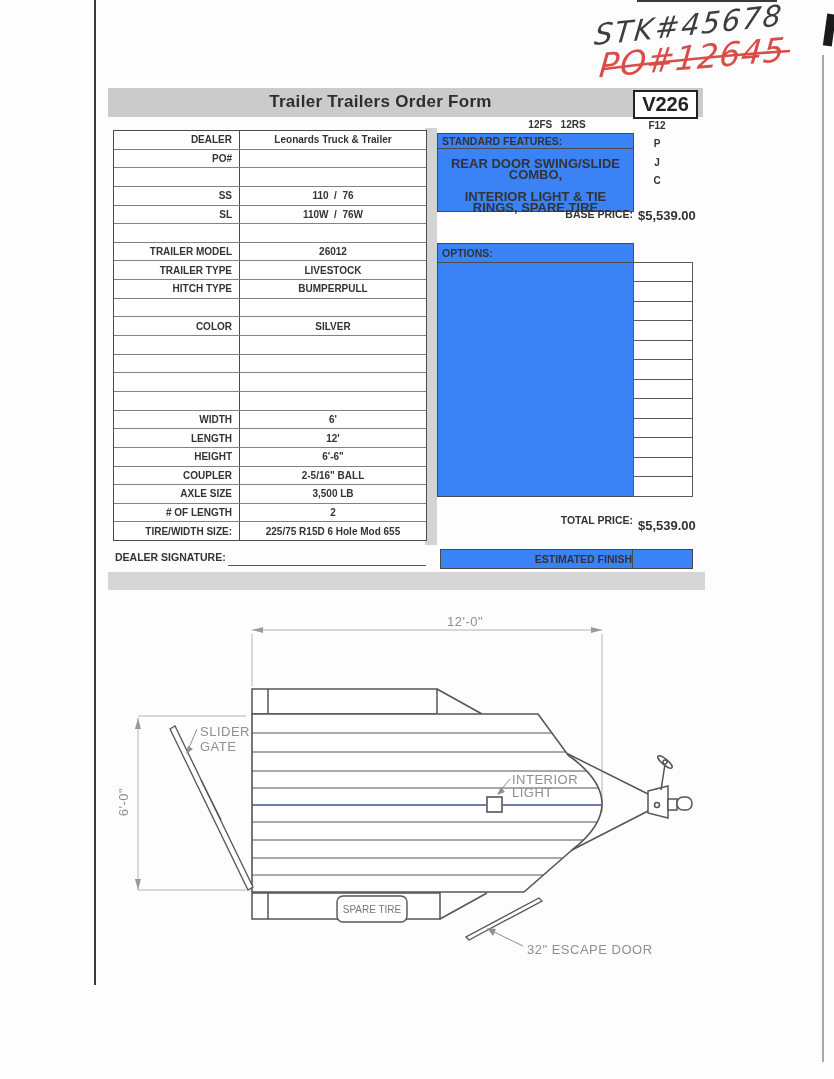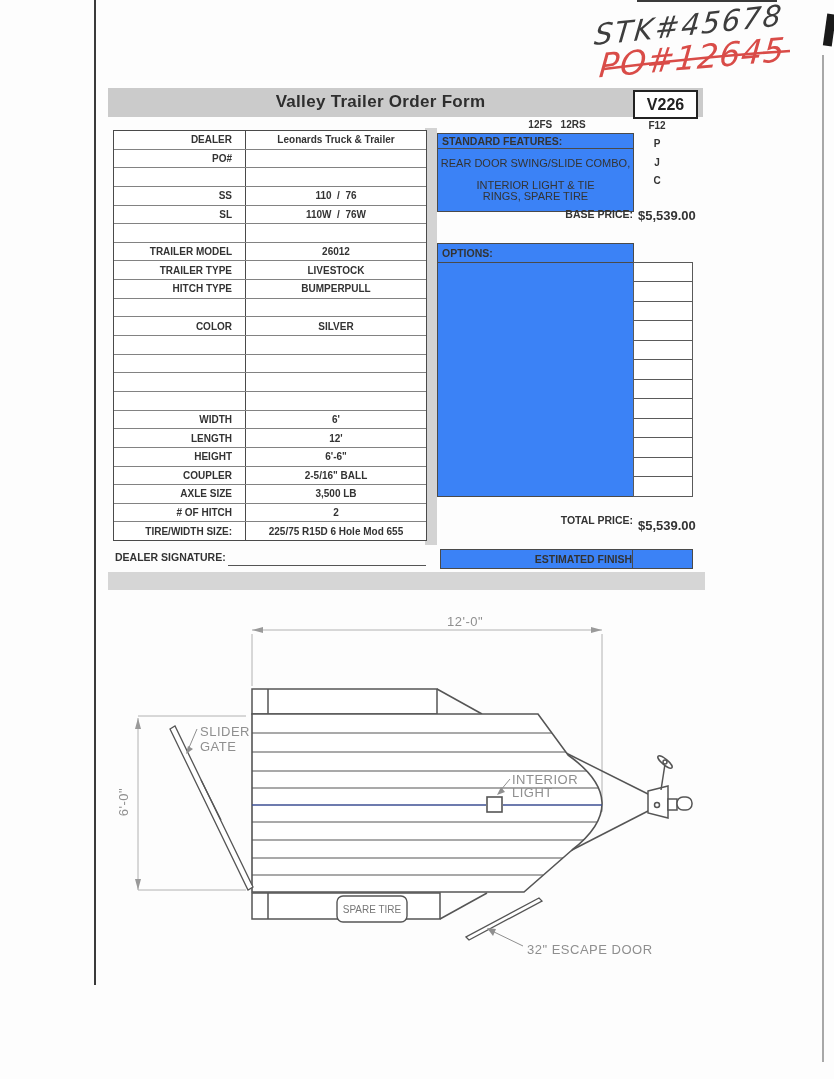--- a/index.html
+++ b/index.html
@@ -5,35 +5,35 @@
   html,body{margin:0;padding:0;background:#ffffff;}
   #canvas{
     position:relative;width:834px;height:1079px;background:#fdfdfd;overflow:hidden;
     font-family:"Liberation Sans",sans-serif;color:#333;
   }
   .abs{position:absolute;}
   .band{position:absolute;background:#cbcbcb;}
   .band2{position:absolute;background:#d6d6d6;}
   
   .title{font-weight:bold;font-size:17px;color:#2e2e2e;text-align:center;letter-spacing:.3px;}
-  .vbox{border:2px solid #222;background:#fff;font-weight:bold;font-size:16px;color:#222;
+  .vbox{border:2px solid #222;background:#fff;font-weight:bold;font-size:20px;color:#222;
         display:flex;align-items:center;justify-content:center;}
   .code{font-weight:bold;font-size:10px;color:#333;text-align:center;white-space:pre;}
   
   #order-table{position:absolute;left:113px;top:130px;width:312px;height:409px;
     border:1.5px solid #4a4a4a;background:#fff;display:flex;flex-direction:column;}
   .trow{flex:1;display:flex;border-top:1px solid #828282;}
   .trow:first-child{border-top:none;}
   .tcell{display:flex;align-items:center;font-weight:bold;font-size:10px;color:#333;white-space:pre;overflow:hidden;}
-  .tlabel{width:118px;border-right:1.5px solid #4a4a4a;justify-content:flex-end;padding-right:13px;}
+  .tlabel{width:118px;border-right:1.5px solid #4a4a4a;justify-content:flex-end;padding-right:7px;}
   .tvalue{flex:1;justify-content:center;}
   
   .obox{position:absolute;border:1.5px solid #4a4a4a;background:#3b82f6;box-sizing:border-box;}
   .hboxtext{font-weight:bold;font-size:10.5px;color:#333;display:flex;align-items:center;padding-left:4px;}
-  .feat{font-weight:normal;font-size:11px;color:#333;text-align:center;line-height:11px;}
+  .feat{font-weight:bold;font-size:13px;color:#333;text-align:center;line-height:11px;}
   .pricelabel{font-weight:bold;font-size:10.5px;color:#333;}
   .pricevalue{font-weight:bold;font-size:13px;color:#333;}
   #option-cells{position:absolute;left:633px;top:262px;width:60px;height:235px;display:flex;flex-direction:column;}
   .ocell{flex:1;border:1.5px solid #5a5a5a;background:#fff;margin-top:-1.5px;}
   .ocell:first-child{margin-top:0;}
   
   .sig{font-weight:bold;font-size:10.5px;color:#333;}
   .sigline{position:absolute;border-top:1.5px solid #555;}
   
   .hand{position:absolute;font-family:"DejaVu Sans",sans-serif;font-style:italic;white-space:nowrap;}
@@ -54,21 +54,21 @@
   <div class="band2" style="left:108px;top:572px;width:597px;height:18px;"></div>
 
   <div class="scanline" style="left:94px;top:0;width:1.5px;height:985px;"></div>
   <div class="scanline" style="left:822px;top:55px;width:2px;height:1007px;background:#a8a8a8;"></div>
   <div class="scanline" style="left:637px;top:0;width:140px;height:2px;"></div>
   <div class="scanline" style="left:825px;top:14px;width:9px;height:32px;background:#1a1a1a;transform:rotate(8deg);"></div>
 
   <div class="hand hand-stk" style="left:594px;top:8px;">STK#45678</div>
   <div class="hand hand-po" style="left:599px;top:38px;">PO#12645</div>
 
-  <div class="abs title" style="left:108px;top:92px;width:545px;">Valley Trailer Order Form</div>
+  <div class="abs title" style="left:108px;top:92px;width:545px;">Trailer Trailers Order Form</div>
   <div class="abs vbox" style="left:633px;top:90px;width:61px;height:25px;">V226</div>
 
   <div class="abs code" style="left:459px;top:119px;width:196px;">12FS   12RS</div>
 
   <div class="abs code" style="left:637px;top:120px;width:40px;">F12</div>
   <div class="abs code" style="left:637px;top:138px;width:40px;">P</div>
   <div class="abs code" style="left:637px;top:157px;width:40px;">J</div>
   <div class="abs code" style="left:637px;top:175px;width:40px;">C</div>
 
   <div id="order-table">
@@ -146,21 +146,21 @@
       </div>
       <div class="trow">
         <div class="tcell tlabel">COUPLER</div>
         <div class="tcell tvalue">2-5/16" BALL</div>
       </div>
       <div class="trow">
         <div class="tcell tlabel">AXLE SIZE</div>
         <div class="tcell tvalue">3,500 LB</div>
       </div>
       <div class="trow">
-        <div class="tcell tlabel"># OF HITCH</div>
+        <div class="tcell tlabel"># OF LENGTH</div>
         <div class="tcell tvalue">2</div>
       </div>
       <div class="trow">
         <div class="tcell tlabel">TIRE/WIDTH SIZE:</div>
         <div class="tcell tvalue">225/75 R15D 6 Hole Mod 655</div>
       </div>
     </div>
 
   <div class="obox hboxtext" style="left:437px;top:133px;width:197px;height:16px;">STANDARD FEATURES:</div>
   <div class="obox" style="left:437px;top:147.5px;width:197px;height:64px;">

